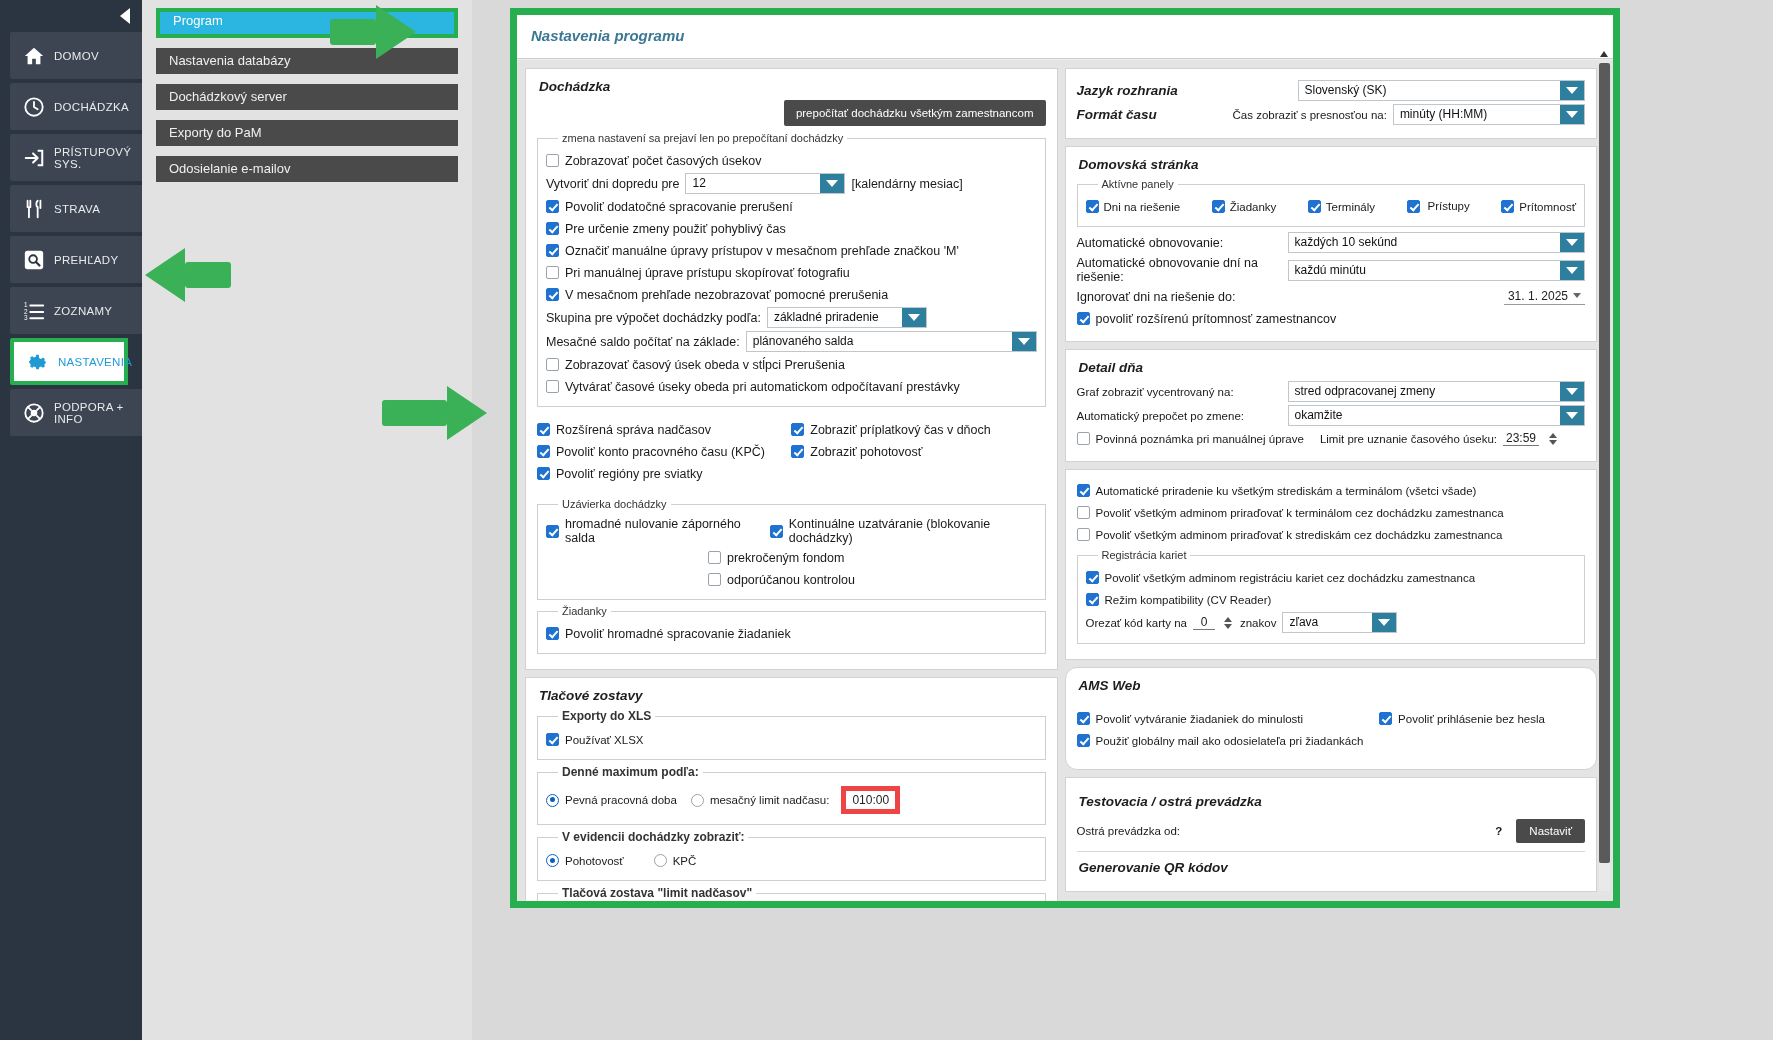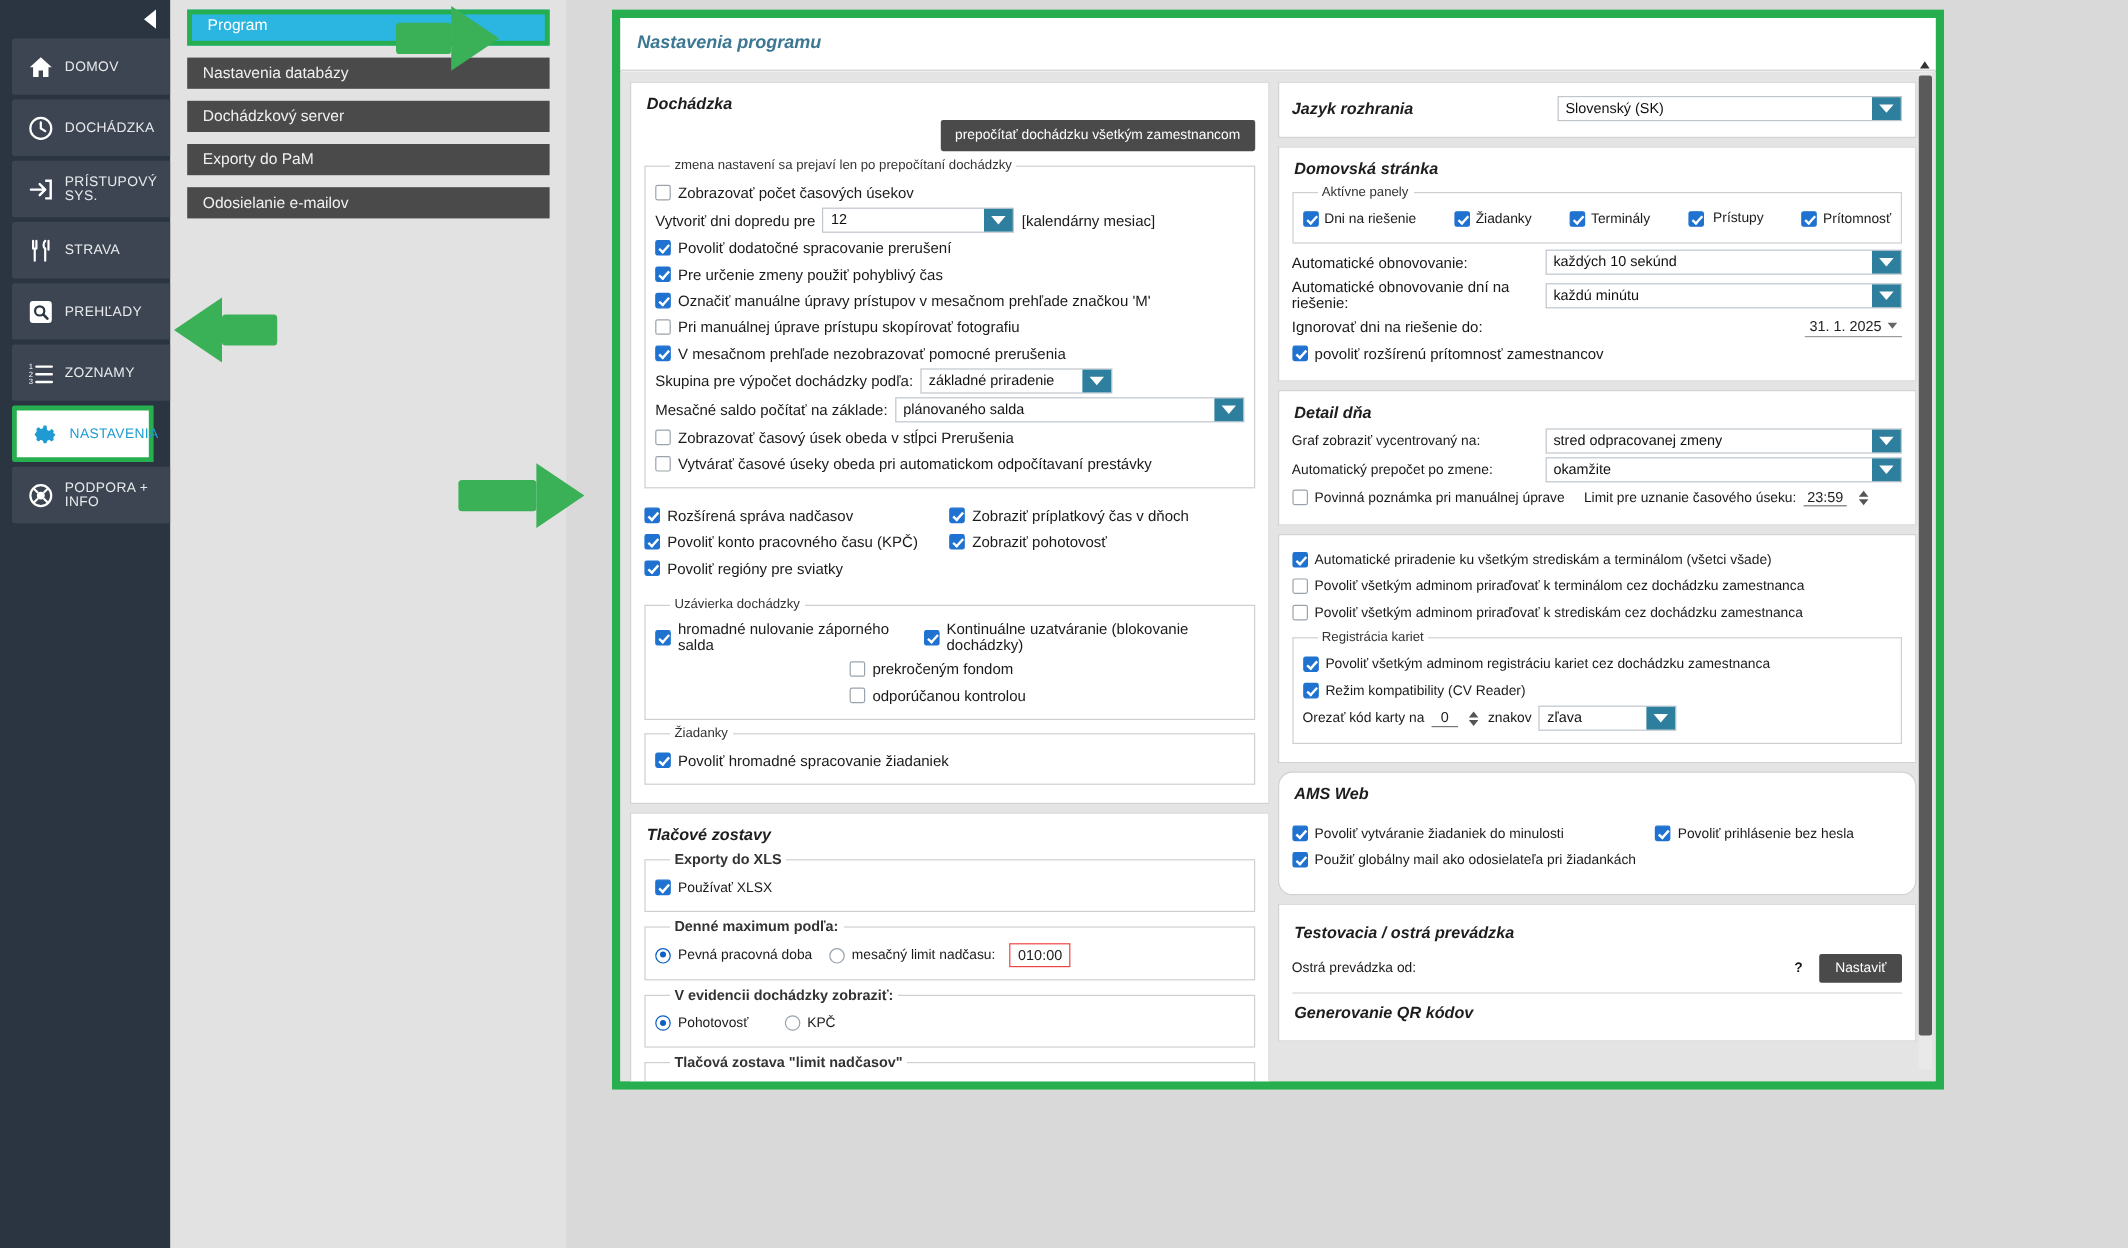--- a/index.html
+++ b/index.html
@@ -106,21 +106,21 @@
   .rb.on { border-color:#0b5fc4; }
   .rb.on::after { content:""; position:absolute; left:2.5px; top:2.5px; width:5px; height:5px; background:#0b5fc4; border-radius:50%; }
 
   
   .sel { display:flex; align-items:stretch; height:21px; border:1px solid #bfc6cc; background:#fff; }
   .sel .val { flex:1; padding:2px 6px; font-size:12px; color:#111; white-space:nowrap; overflow:hidden; }
   .sel .arw { width:24px; background:#2d7f9d; display:flex; align-items:center; justify-content:center; cursor:pointer; }
   .sel .arw::after { content:""; width:0;height:0; border-left:6px solid transparent; border-right:6px solid transparent; border-top:7px solid #ffffff; }
 
   
-  .txt { border:1px solid #ef4444; background:#fff; padding:2px 6px; font-size:12px; min-width:46px; }
+  .txt { border:5px solid #ef4444; background:#fff; padding:2px 6px; font-size:12px; min-width:46px; }
   .underlined { border:none; border-bottom:1px solid #777; background:transparent; padding:0 3px; font-size:12px; min-width:22px; text-align:center; }
   .spin { display:flex; flex-direction:column; width:11px; margin-left:2px; cursor:pointer; }
   .spin i { display:block; width:0;height:0; margin:0 auto; }
   .spin i.u { border-left:4px solid transparent; border-right:4px solid transparent; border-bottom:5px solid #555; }
   .spin i.d { border-left:4px solid transparent; border-right:4px solid transparent; border-top:5px solid #555; margin-top:2px; }
   .datefield { display:flex; align-items:center; gap:5px; border-bottom:1px solid #9a9a9a; padding:0 4px 1px 4px; font-size:12px; }
   .datefield .chev { width:0;height:0; border-left:4px solid transparent; border-right:4px solid transparent; border-top:5px solid #666; }
 
   .btn-dark {
     background:#4a4a4a; color:#fff; font-size:11.5px;
@@ -437,20 +437,28 @@
     <div class="col">
 
       <div class="card">
         <div class="row">
           <span class="card-title" style="margin:0; width:215px;">Jazyk rozhrania</span>
           <div class="sel grow">
             <span class="val">Slovenský (SK)</span>
             <span class="arw"></span>
           </div>
         </div>
+        <div class="row">
+          <span class="card-title" style="margin:0; width:150px;">Formát času</span>
+          <span class="lbl lbl-sm">Čas zobraziť s presnosťou na:</span>
+          <div class="sel grow">
+            <span class="val">minúty (HH:MM)</span>
+            <span class="arw"></span>
+          </div>
+        </div>
       </div>
 
       <div class="card">
         <div class="card-title">Domovská stránka</div>
         <fieldset>
           <legend>Aktívne panely</legend>
           <div class="row" style="justify-content:space-between;">
             <span style="display:flex; align-items:center; gap:5px;">
               <span class="cb on"></span>
               <span class="lbl lbl-sm">Dni na riešenie</span>

